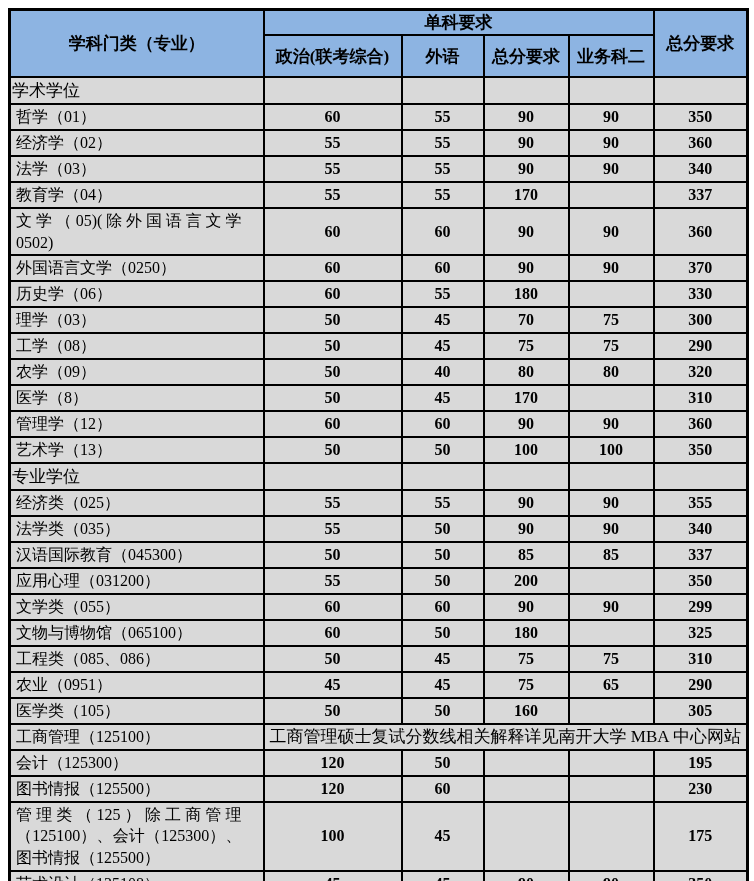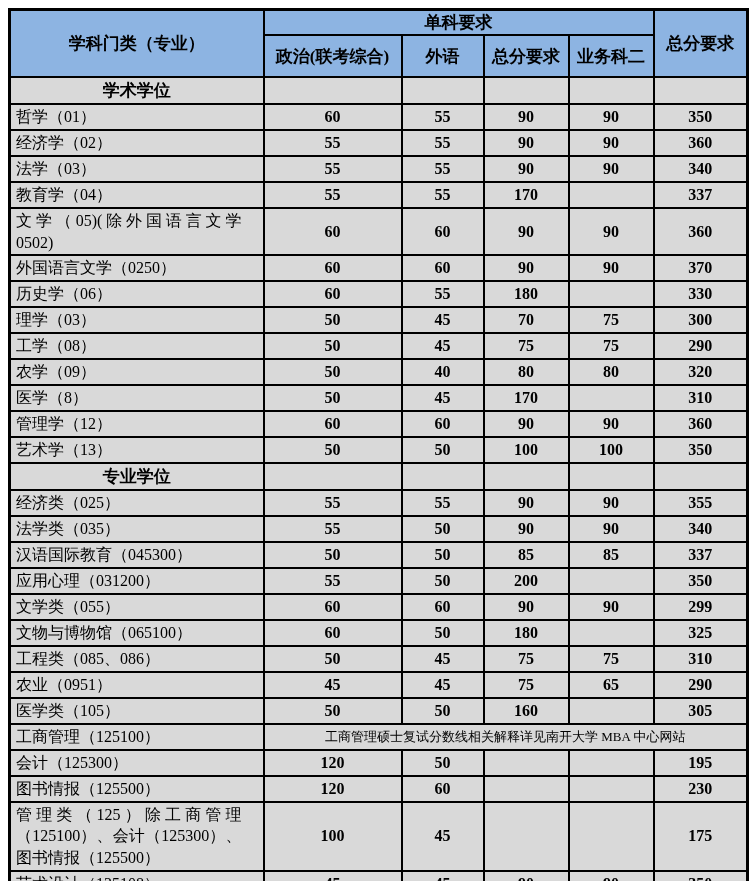--- a/index.html
+++ b/index.html
@@ -45,32 +45,32 @@
     background: var(--row-bg, #D9D9D9);
     font-size: 16px;
   }
   td.label {
     text-align: justify;
     text-align-last: left;
     padding: 1px 21px 1px 5px;
     line-height: 1.35;
   }
   td.sec {
-    text-align: center;
-    font-weight: bold;
+    text-align: left;
+    font-weight: normal;
     font-size: 17px;
   }
   td.score {
     text-align: center;
     font-weight: bold;
     font-size: 16px;
   }
   td.note {
     text-align: center;
-    font-size: 13px;
+    font-size: 17px;
     padding: 0 3px;
     white-space: nowrap;
   }
 </style>
 </head>
 <body>
 
 <div class="page">
   <table class="score-table">
     <colgroup>

